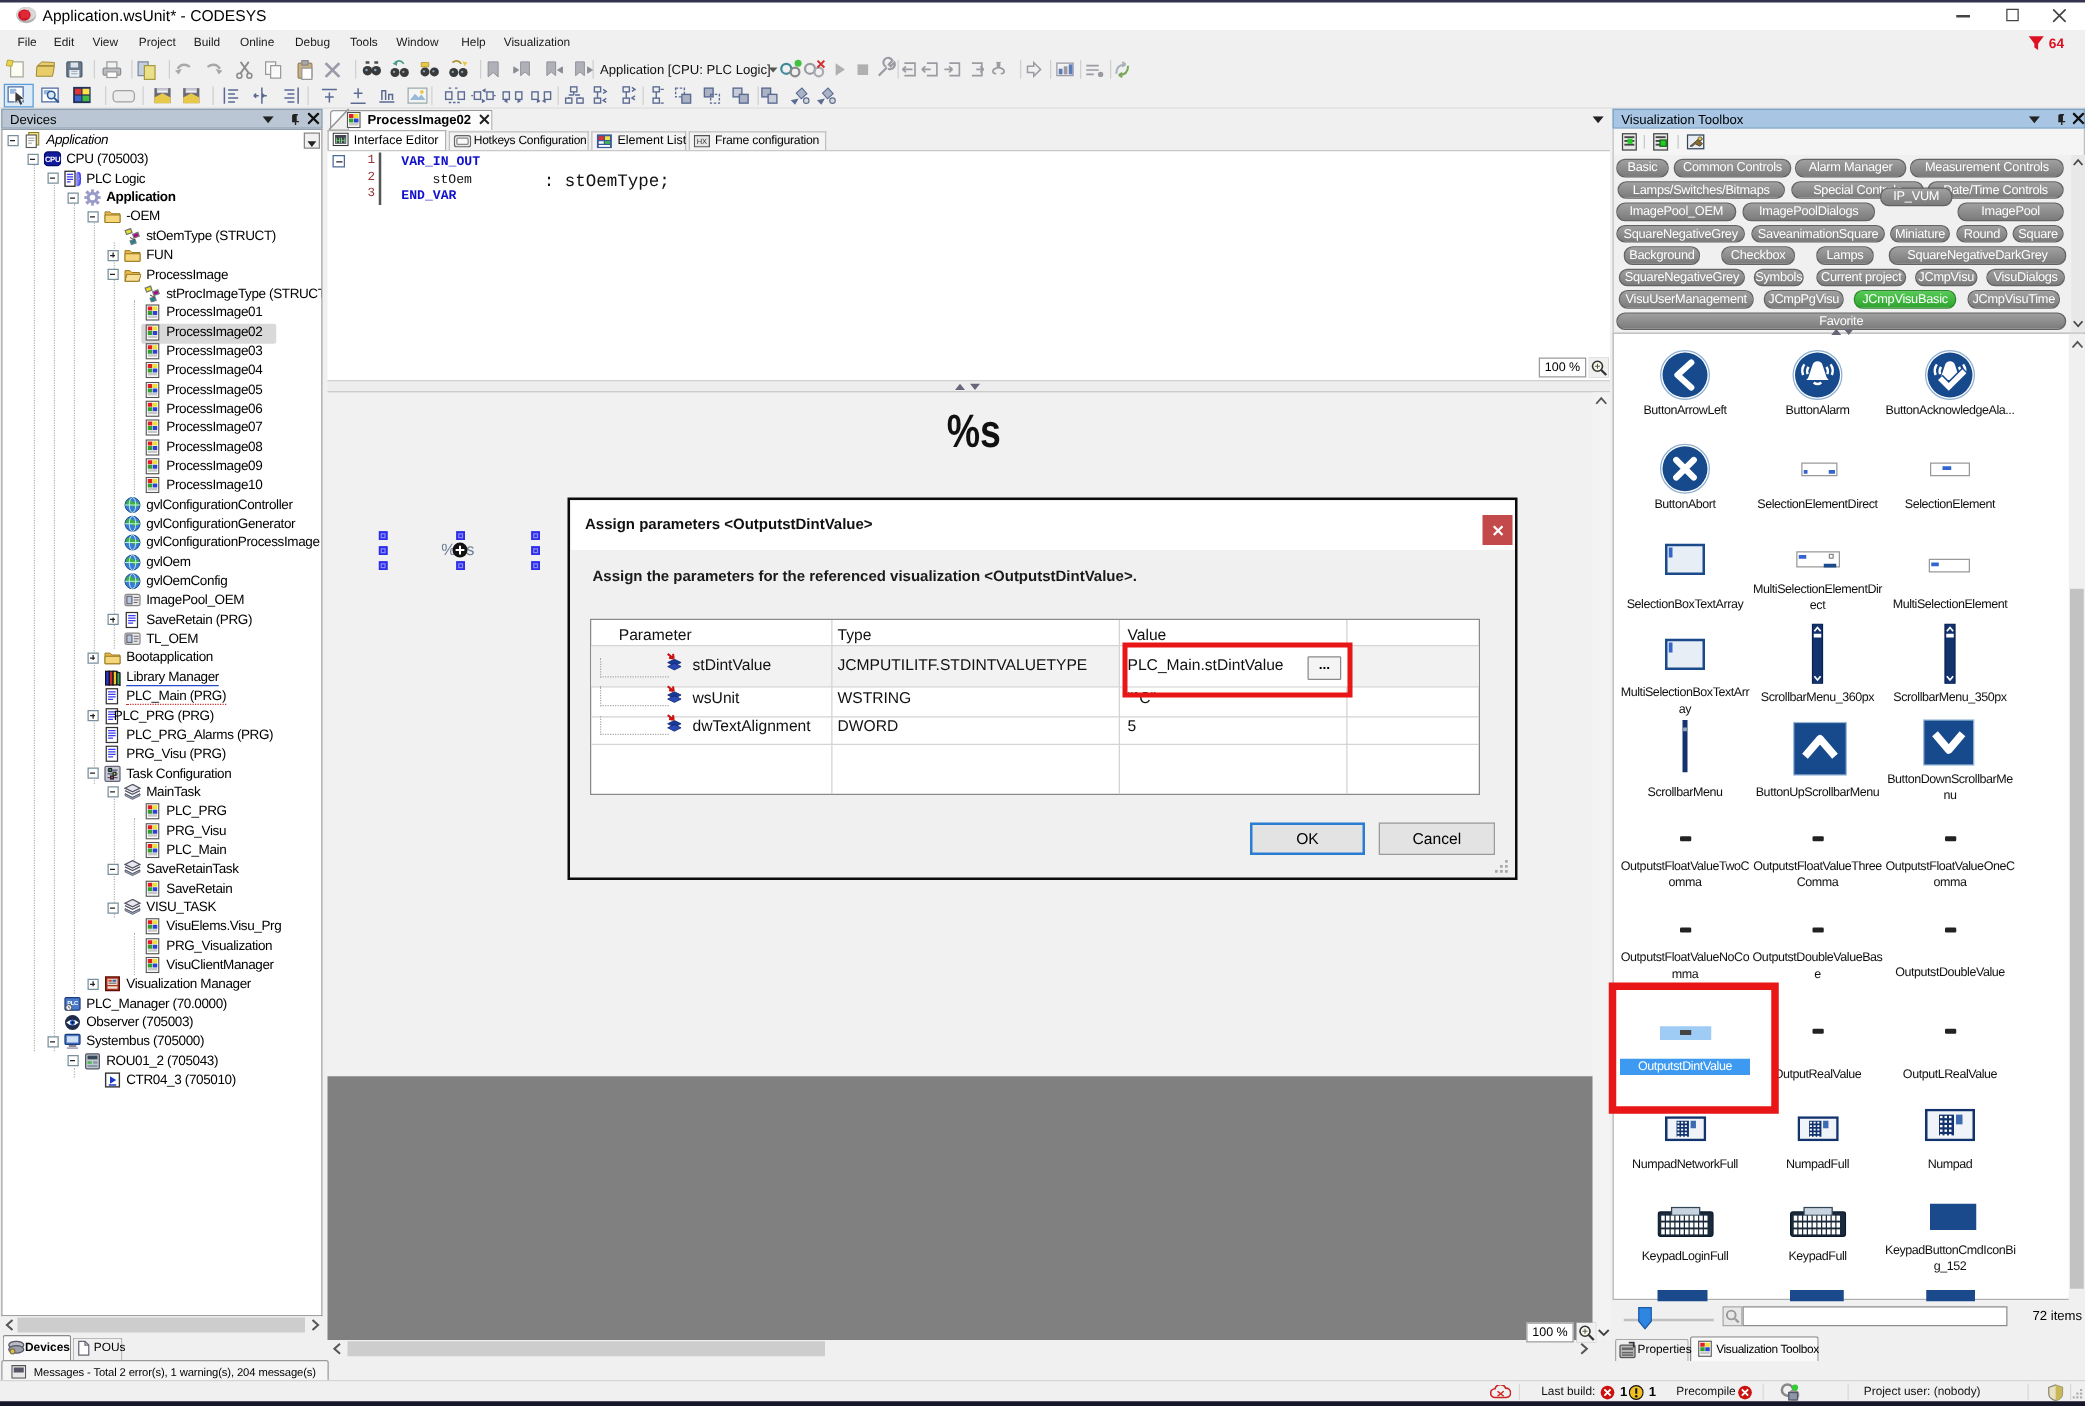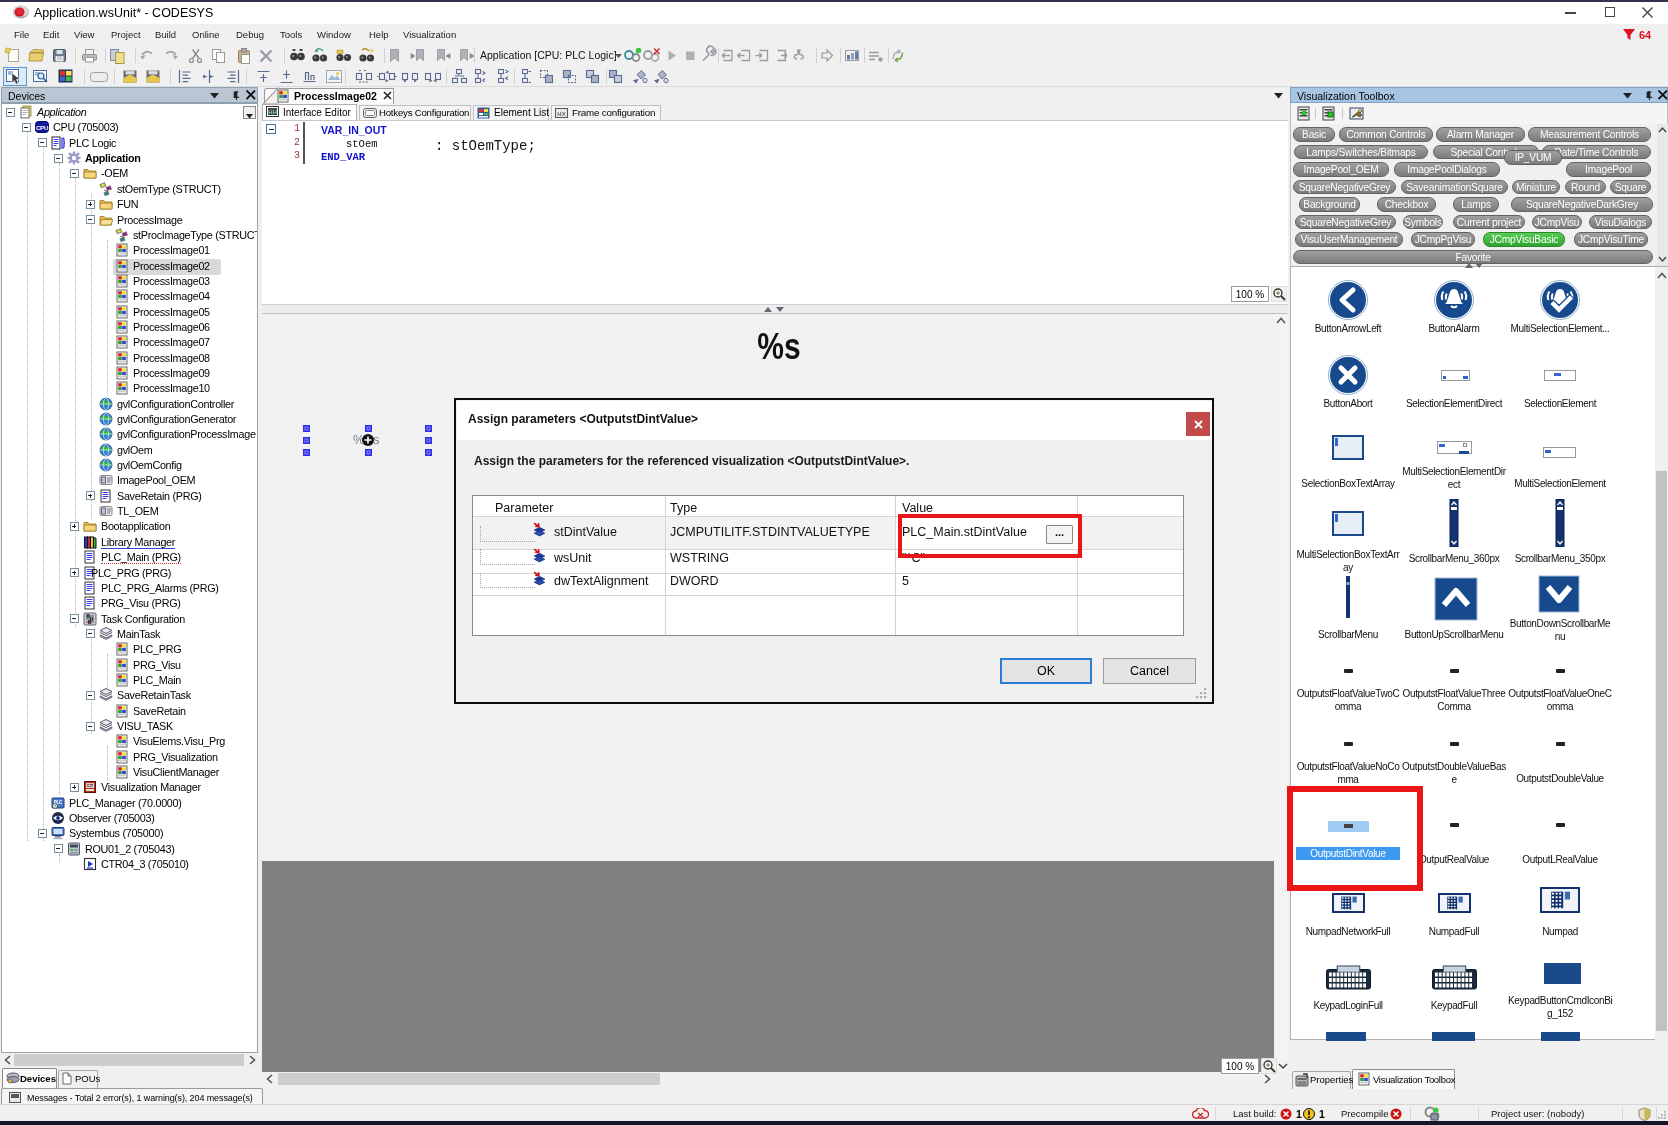--- a/index.html
+++ b/index.html
@@ -918,21 +918,21 @@
     </svg>
   <span class="abs" style="left:310px;top:20px;font-size:9.8px;letter-spacing:-0.2px">Frame configuration</span>
   <div class="abs" style="left:0;top:33px;width:1026px;height:184px;background:#fff;border-top:1px solid #c8c8c8"></div>
   <div class="abs" style="left:4px;top:37px;width:10px;height:10px;border:1px solid #4a6a9a;background:#fff">
       <div style="position:absolute;left:2px;top:4px;width:5px;height:1px;background:#223"></div>
     </div>
   <div class="abs" style="left:24px;top:36px;width:14px;text-align:right;font-size:10px;color:#993333;font-family:'Liberation Mono',monospace">1</div>
   <div class="abs" style="left:24px;top:49.5px;width:14px;text-align:right;font-size:10px;color:#993333;font-family:'Liberation Mono',monospace">2</div>
   <div class="abs" style="left:24px;top:63px;width:14px;text-align:right;font-size:10px;color:#993333;font-family:'Liberation Mono',monospace">3</div>
   <div class="abs" style="left:41px;top:35px;width:1.5px;height:42px;background:#555"></div>
-  <div class="abs" style="left:59px;top:37px;font-size:10.5px;font-weight:bold;color:#1111cc;font-family:Liberation Sans, sans-serif">VAR_IN_OUT</div>
+  <div class="abs" style="left:59px;top:37px;font-size:10.5px;font-weight:bold;color:#1111cc;font-family:Liberation Mono, monospace">VAR_IN_OUT</div>
   <div class="abs" style="left:84px;top:50.5px;font-size:10.5px;color:#111;font-family:'Liberation Mono',monospace">stOem</div>
     <div class="abs" style="left:173px;top:50.5px;font-size:14px;color:#111;font-family:'Liberation Mono',monospace">: stOemType;</div>
   <div class="abs" style="left:59px;top:64px;font-size:10.5px;font-weight:bold;color:#1111cc;font-family:'Liberation Mono',monospace">END_VAR</div>
   <div class="abs" style="left:969px;top:199px;width:38px;height:16px;background:#fff;border:1px solid #9a9a9a;font-size:10px;text-align:center;padding-top:2px">100 %</div>
   <svg class="abs" style="left:1009px;top:199px" width="16" height="16">
       <rect x="0" y="0" width="16" height="16" fill="#f0f0f0" stroke="#aaa" stroke-width="0.5"></rect>
       <circle cx="7" cy="7" r="4" fill="#f8f8e8" stroke="#333" stroke-width="1.3"></circle>
       <path d="M10 10 l4 4" stroke="#333" stroke-width="1.8"></path>
       <path d="M5 7 h4 M7 5 v4" stroke="#555" stroke-width="0.8"></path>
     </svg>
@@ -1137,21 +1137,21 @@
         <circle cx="21" cy="21" r="19.5" fill="#fff" stroke="#8fb0d0" stroke-width="1"></circle>
         <circle cx="21" cy="21" r="18" fill="#174a8c"></circle>
         <path d="M21 10 q3 0 4 3 l3 9 q0.5 2 2 3 l-18 0 q1.5 -1 2 -3 l3 -9 q1 -3 4 -3z" fill="#fff"></path>
         <path d="M18 27 q3 2.5 6 0" stroke="#fff" stroke-width="2" fill="none"></path>
         <path d="M10.5 12.5 q-2.8 4 -1 8.5 M13.8 14.5 q-1.8 2.8 -0.7 5.8 M31.5 12.5 q2.8 4 1 8.5 M28.2 14.5 q1.8 2.8 0.7 5.8" stroke="#fff" stroke-width="2" fill="none"></path>
         <path d="M12 24 l8 8 14 -14" stroke="#174a8c" stroke-width="9" fill="none"></path>
         <path d="M13 23.5 l7 7 12.5 -12.5" stroke="#fff" stroke-width="4.5" fill="none"></path>
       </svg>
 <div class="glb" style="left:5px;top:56px">ButtonArrowLeft</div>
 <div class="glb" style="left:111px;top:56px">ButtonAlarm</div>
-<div class="glb" style="left:217px;top:56px">MultiSelectionElement...</div>
+<div class="glb" style="left:217px;top:56px">ButtonAcknowledgeAla...</div>
 <svg class="abs" style="left:36px;top:87px" width="42" height="42">
         <circle cx="21" cy="21" r="19.5" fill="#fff" stroke="#8fb0d0" stroke-width="1"></circle>
         <circle cx="21" cy="21" r="18" fill="#174a8c"></circle>
         <path d="M14 14 L28 28 M28 14 L14 28" stroke="#fff" stroke-width="5" stroke-linecap="round"></path>
       </svg>
 <div class="abs" style="left:150px;top:103px;width:29px;height:11px;background:#fff;border:1px solid #999"></div>
 <div class="abs" style="left:152px;top:109px;width:3px;height:3px;background:#36c"></div>
       <div class="abs" style="left:172px;top:109px;width:5px;height:3px;background:#36c"></div>
 <div class="abs" style="left:253px;top:103px;width:32px;height:11px;background:#fff;border:1px solid #999"></div>
 <div class="abs" style="left:263px;top:106px;width:7px;height:3px;background:#36c"></div>
@@ -1368,20 +1368,32 @@
 <div class="abs" style="left:250px;top:765px;width:39px;height:9px;background:#1a4a8c"></div>
 <div class="abs" style="left:364px;top:0px;width:13px;height:774px;background:#f0f0f0"></div>
 <svg class="abs" style="left:366px;top:4px" width="10" height="10">
         <path d="M1 7 L5 2.5 L9 7" stroke="#555" stroke-width="1.5" fill="none"></path>
       </svg>
 <div class="abs" style="left:365px;top:204px;width:11px;height:560px;background:#c2c2c2"></div>
 <svg class="abs" style="left:170px;top:-6px" width="26" height="8">
         <path d="M4 7 l4 -5 4 5z M14 2 l4 5 4 -5z" fill="#667"></path>
       </svg>
 </div>
+  <div class="abs" id="rp-bottom">
+    <div class="abs" style="left:9px;top:12px;width:72px;height:1.5px;background:#c0c0c0"></div>
+    <svg class="abs" style="left:20px;top:2px" width="12" height="19">
+        <path d="M1 1 h10 v11 l-5 6 -5 -6z" fill="#2e86e0" stroke="#1a5aa8"></path>
+      </svg>
+    <div class="abs" style="left:88px;top:2px;width:16px;height:16px;background:#e8e8e8;border:1px solid #aaa"><svg width="14" height="14">
+          <circle cx="6" cy="6" r="3.5" fill="none" stroke="#999" stroke-width="1.5"></circle>
+          <path d="M9 9 l3 3" stroke="#999" stroke-width="1.8"></path>
+        </svg></div>
+    <div class="abs" style="left:104px;top:2px;width:212px;height:16px;background:#fff;border:1px solid #8a8a8a"></div>
+    <span class="abs" style="left:336px;top:4px;font-size:10.5px;white-space:nowrap">72 items</span>
+  </div>
   <div class="abs" id="rp-tabs">
     <div class="abs" style="left:62px;top:0px;width:103px;height:20px;background:#fafafa;border:1px solid #8a8a8a;border-bottom:none;border-radius:2px 2px 0 0"></div>
     <div class="abs" style="left:2px;top:2px;width:59px;height:18px;background:#f0f0f0;border:1px solid #a8a8a8;border-bottom:none;border-radius:2px 2px 0 0"></div>
     <svg class="abs" style="left:5px;top:4px" width="15" height="14">
         <rect x="1" y="3" width="12" height="10" rx="1" fill="#b8b8b8" stroke="#555"></rect>
         <rect x="2.5" y="5" width="9" height="2" fill="#666"></rect>
         <rect x="2.5" y="8.5" width="9" height="1.2" fill="#666"></rect>
         <rect x="2.5" y="10.5" width="9" height="1.2" fill="#666"></rect>
         <path d="M8 1 l4 0 0 4" fill="none" stroke="#334" stroke-width="1.4"></path>
       </svg>

